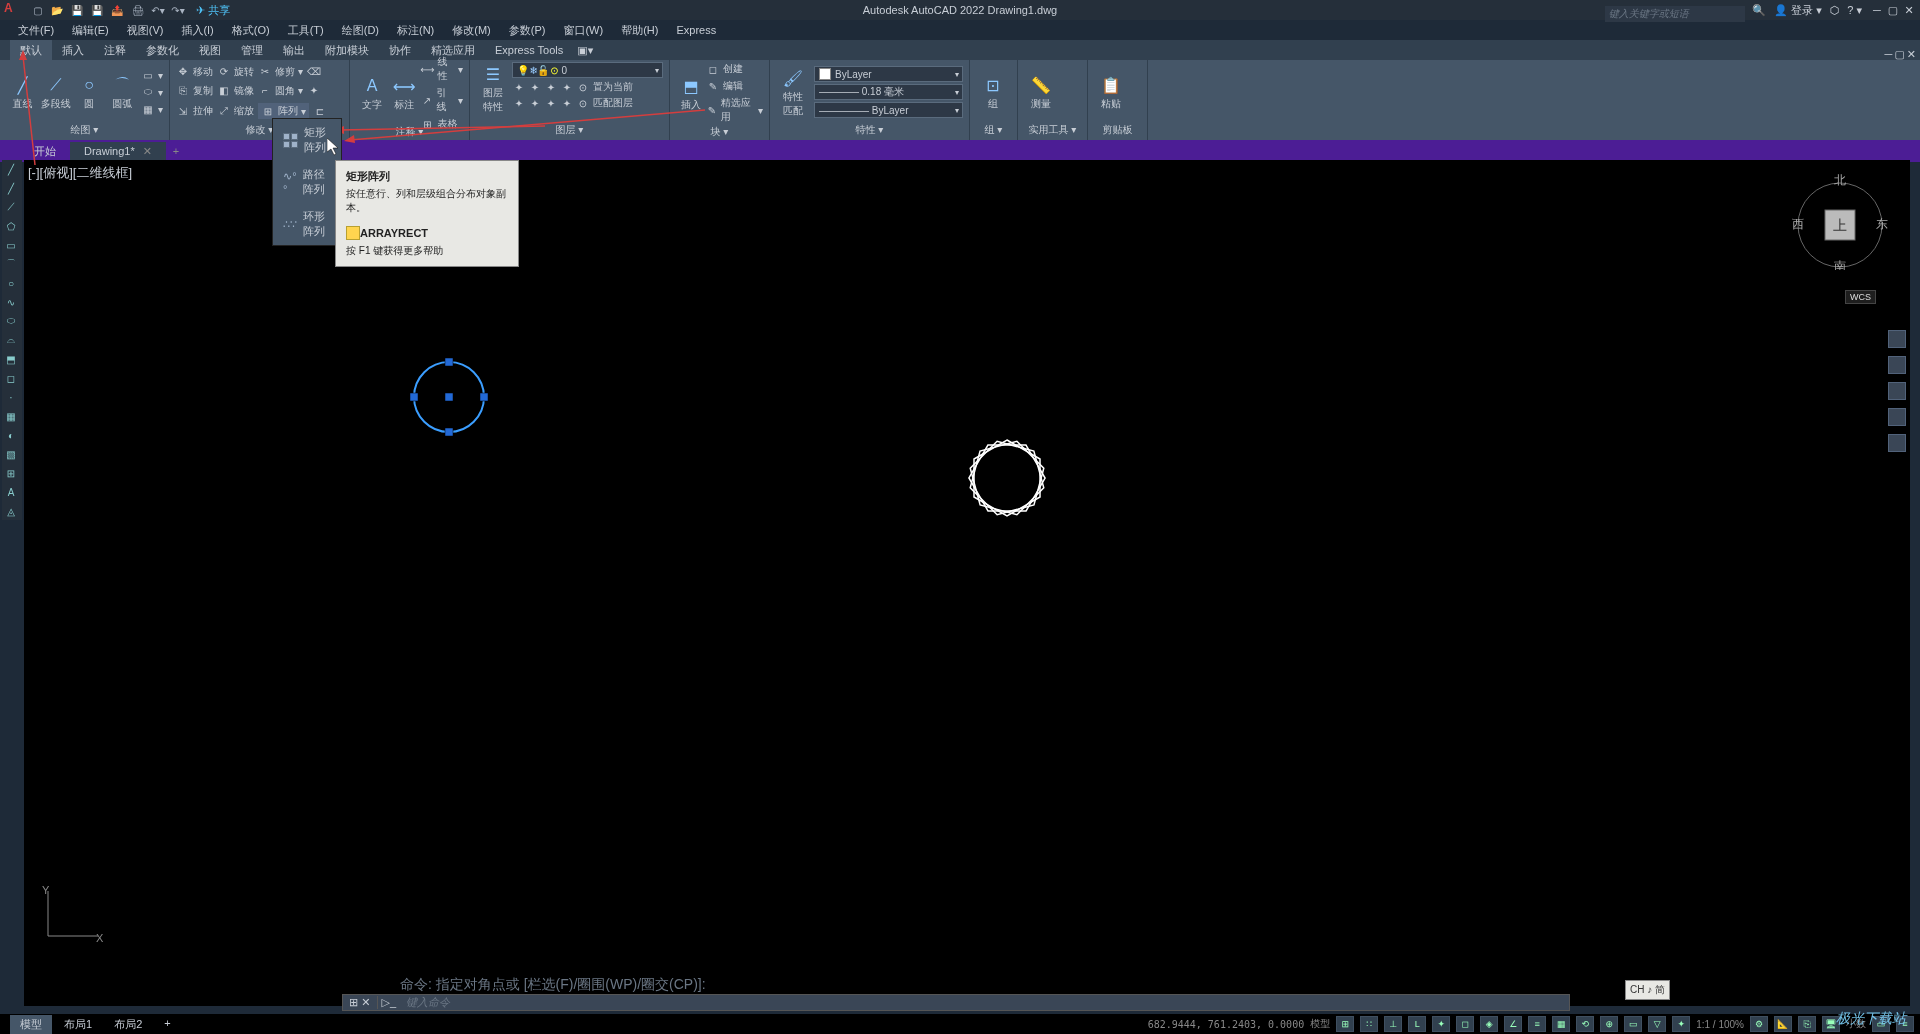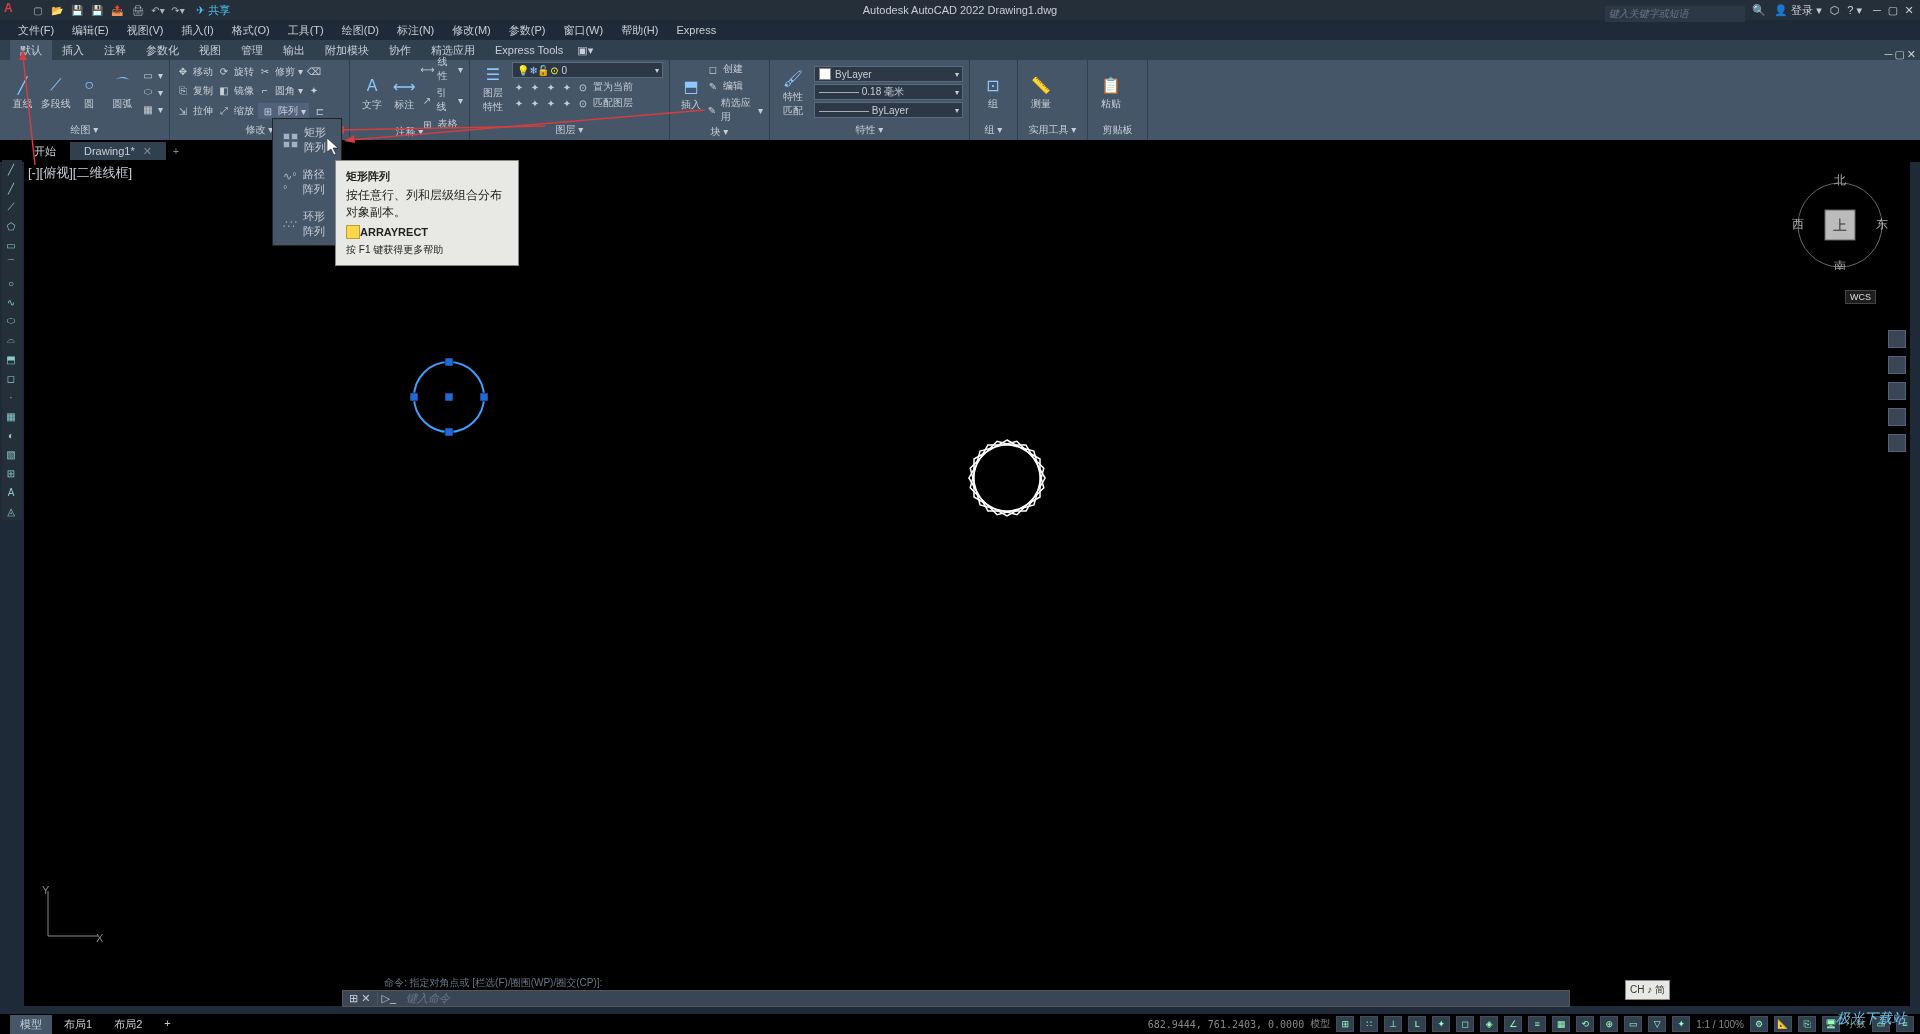--- a/index.html
+++ b/index.html
@@ -45,27 +45,27 @@
 
 .array-dropdown { position: absolute; left: 272px; top: 118px; background: #455668; border: 1px solid #222; z-index: 100; }
 .array-item { display: flex; align-items: center; gap: 6px; padding: 6px 10px; font-size: 11px; color: #c8ced6; width: 68px; }
 .array-icon { width: 20px; height: 16px; display: flex; align-items: center; justify-content: center; }
 .aray-rect { display: grid; grid-template-columns: repeat(2,7px); grid-template-rows: repeat(2,7px); gap: 1px; }
 .aray-rect div { background: #9fb2c9; border: 0.5px solid #5a6b7d; }
 
 
 .tooltip { position: absolute; left: 335px; top: 160px; background: #e8e8e4; border: 1px solid #888; padding: 8px 10px; color: #222; font-size: 11px; z-index: 101; width: 184px; }
 .tooltip .tt-title { font-weight: bold; margin-bottom: 3px; }
-.tooltip .tt-desc { font-size: 12px; margin-bottom: 4px; }
+.tooltip .tt-desc { font-size: 10px; margin-bottom: 11px; }
 .tooltip .tt-cmd { display: flex; align-items: center; gap: 0; margin-bottom: 4px; font-weight: bold; }
 .tooltip .tt-cmd .cic { width: 14px; height: 14px; background: #ffd54f; border: 1px solid #b8a030; }
 .tooltip .tt-help { font-size: 10px; }
 
 
-.filetabs { height: 22px; background: #000000; display: flex; align-items: center; padding-left: 20px; }
+.filetabs { height: 22px; background: #4c1d95; display: flex; align-items: center; padding-left: 20px; }
 .filetabs .ftab { padding: 3px 14px; font-size: 11px; color: #c8ced6; position: relative; }
 .filetabs .ftab.active { background: #31404f; }
 .filetabs .ftab .close { margin-left: 8px; color: #888; }
 .filetabs .plus { width: 20px; text-align: center; color: #888; }
 
 
 .canvas { position: absolute; left: 24px; top: 160px; right: 10px; bottom: 28px; background: #000; overflow: hidden; }
 .viewlabel { position: absolute; left: 4px; top: 4px; color: #c8ced6; font-size: 13px; }
 .viewcube { position: absolute; right: 20px; top: 10px; width: 100px; height: 100px; }
 .wcs { position: absolute; right: 34px; top: 130px; background: rgba(200,200,200,0.15); color: #ddd; font-size: 9px; padding: 1px 4px; border: 1px solid #444; }
@@ -80,21 +80,21 @@
 
 
 .poly-deco { position: absolute; left: 933px; top: 268px; }
 
 
 .lefttb { position: absolute; left: 2px; top: 160px; width: 20px; display: flex; flex-direction: column; gap: 1px; background: #252f3a; }
 .lefttb .tbtn { width: 18px; height: 18px; display: flex; align-items: center; justify-content: center; font-size: 10px; color: #8cc; }
 
 
 .cmdline { position: absolute; left: 24px; bottom: 28px; right: 10px; height: 30px; display: flex; flex-direction: column; }
-.cmdline .hist { color: #6a7684; font-size: 10px; padding-left: 360px; }
+.cmdline .hist { color: #6a7684; font-size: 14px; padding-left: 360px; margin-left: 16px; }
 .cmdline .input { background: #3a4656; border: 1px solid #555; height: 18px; display: flex; align-items: center; margin-left: 318px; margin-right: 340px; }
 .cmdline .input .prompt { color: #c8ced6; padding: 0 6px; border-right: 1px solid #555; }
 .cmdline .input .txt { color: #6a7684; padding-left: 6px; font-style: italic; }
 .pinyin-badge { position: absolute; right: 250px; bottom: 34px; background: #e8e8e4; color: #333; font-size: 10px; padding: 2px 4px; border: 1px solid #888; }
 
 
 .statusbar { position: absolute; left: 0; bottom: 0; right: 0; height: 20px; background: #000000; display: flex; align-items: center; }
 .statusbar .left { display: flex; gap: 2px; margin-left: 10px; }
 .statusbar .left .stab { padding: 2px 10px; font-size: 11px; color: #c8ced6; }
 .statusbar .left .stab.active { background: #455668; }

